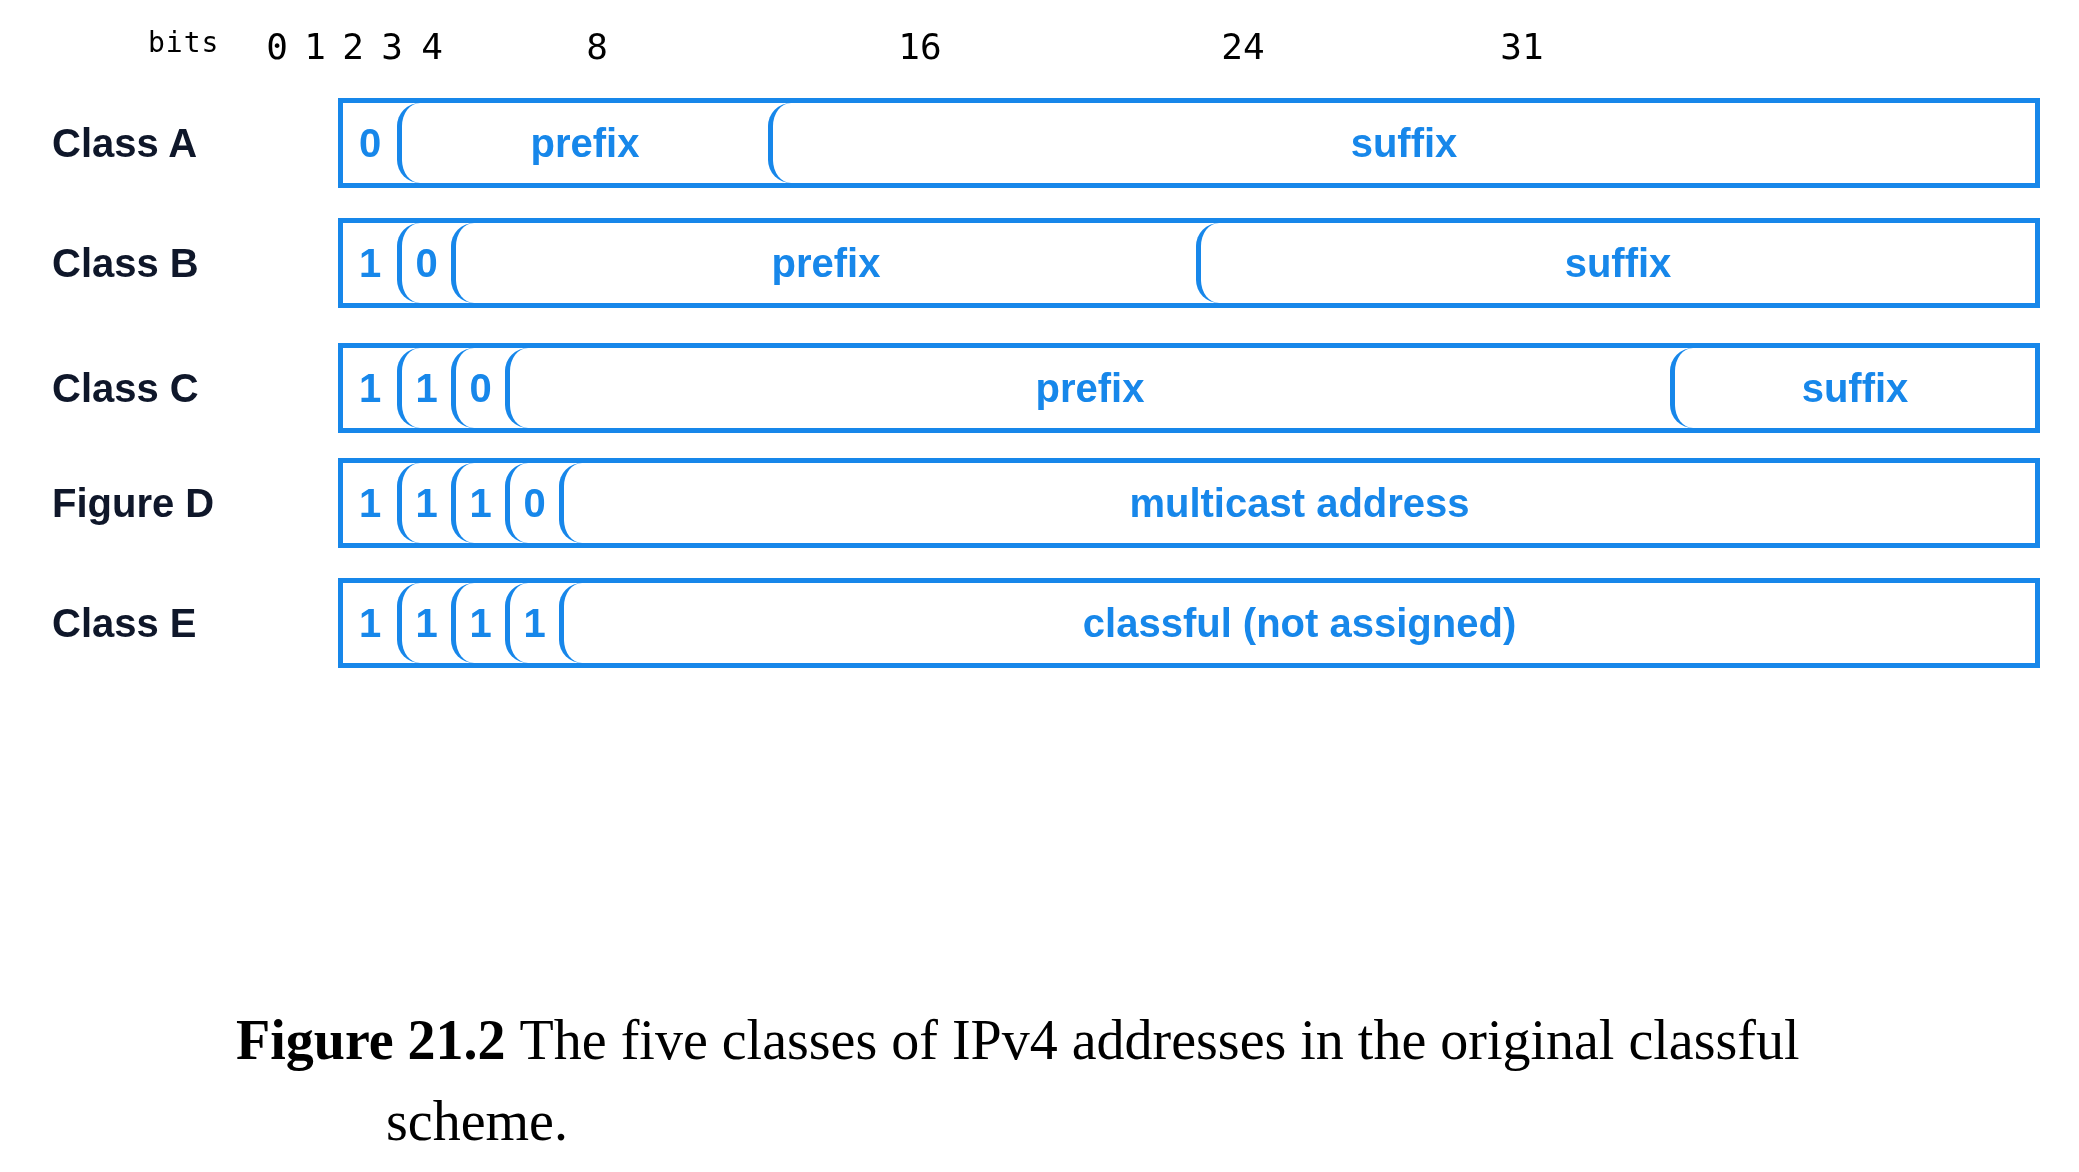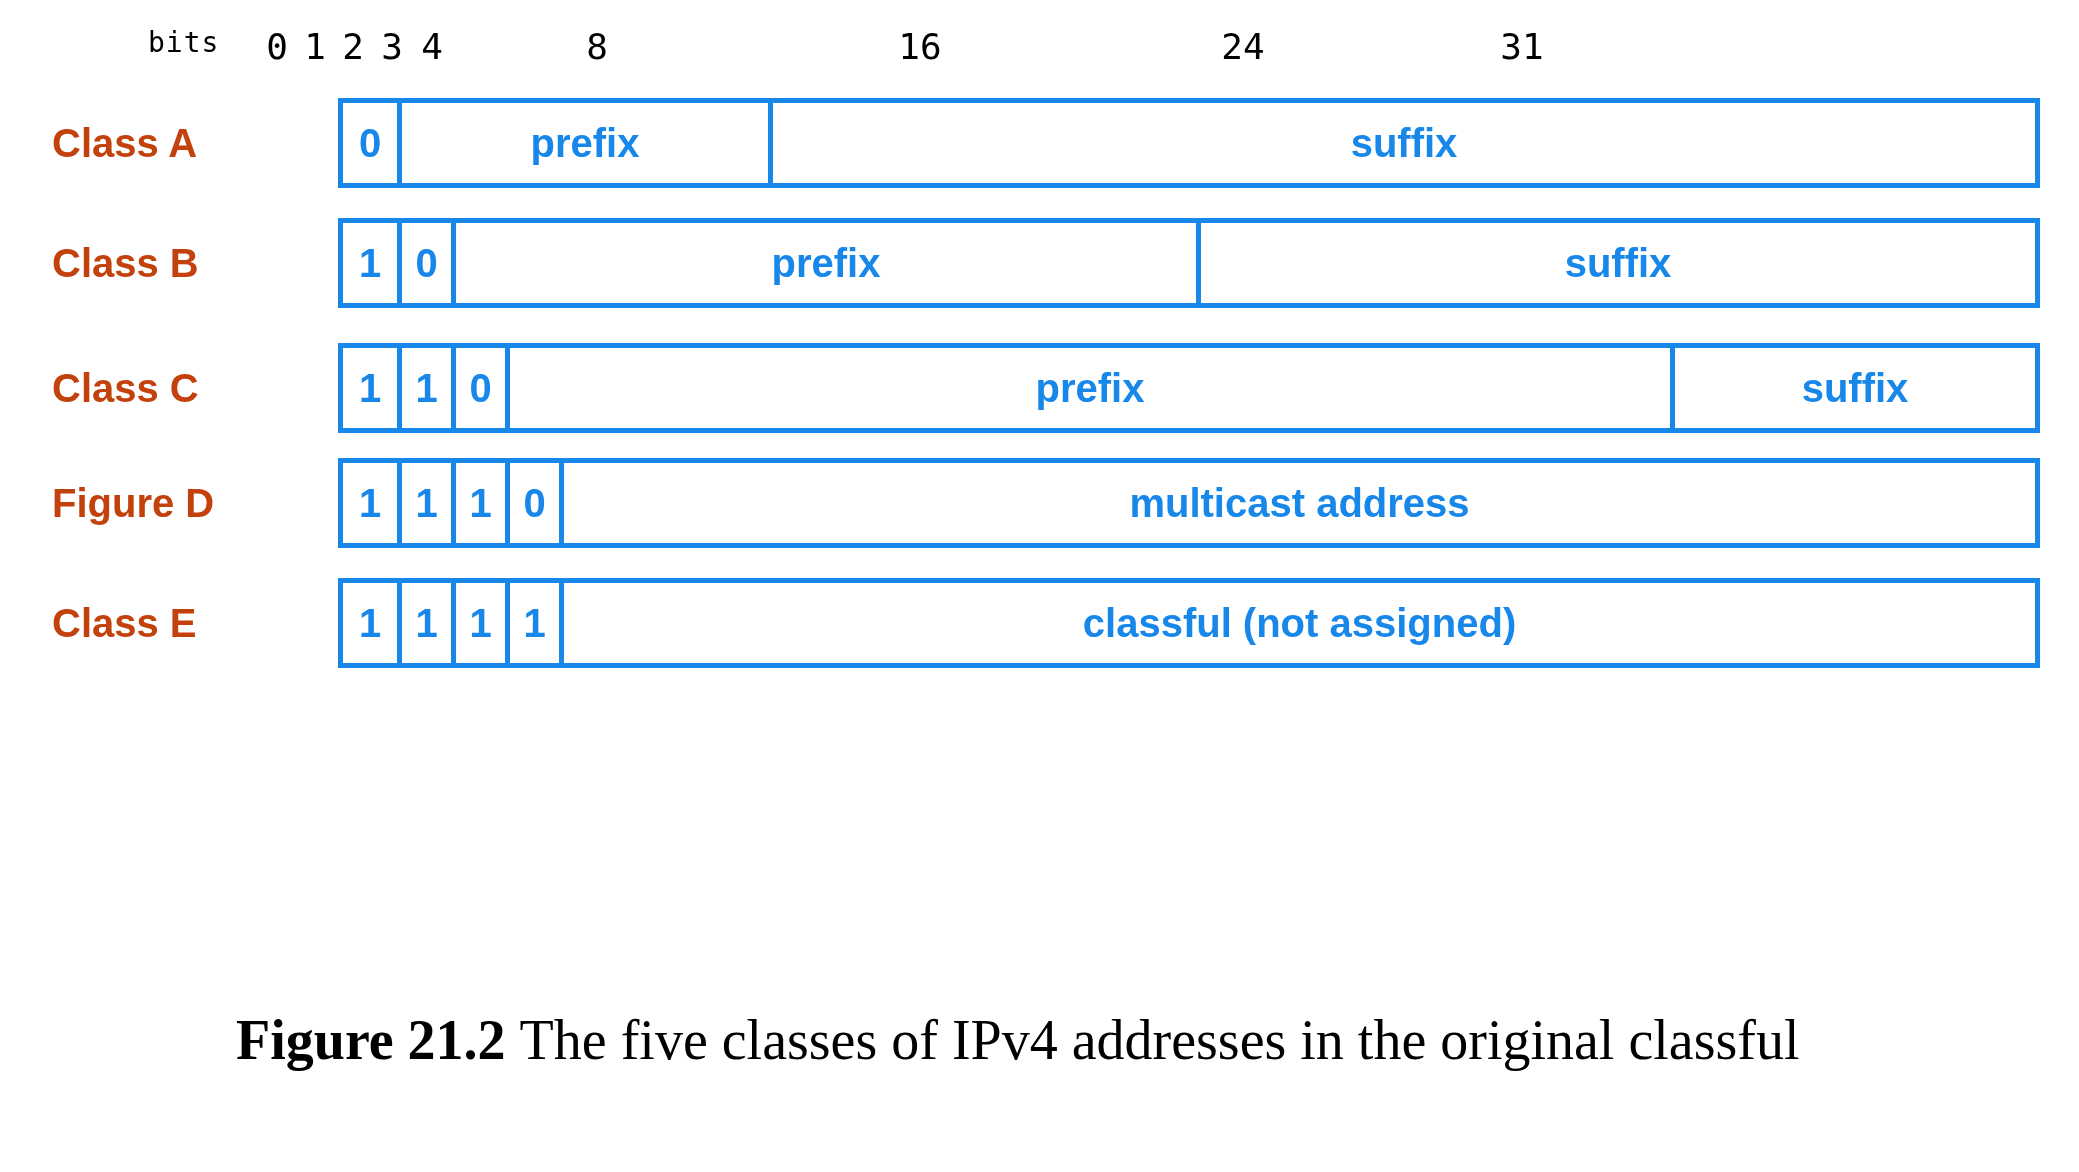--- a/index.html
+++ b/index.html
@@ -56,21 +56,21 @@
     left: 52px;
     top: 0;
     width: 270px;
     height: 90px;
     display: flex;
     align-items: center;
     justify-content: flex-start;
     font-family: "Liberation Sans", sans-serif;
     font-size: 40px;
     font-weight: bold;
-    color: #c2410c;
+    color: #0f172a;
     white-space: nowrap;
   }
   .box {
     position: absolute;
     left: 338px;
     top: 0;
     width: 1702px;
     height: 90px;
     box-sizing: border-box;
     border: 5px solid #1787ea;
@@ -86,20 +86,21 @@
     font-family: "Liberation Sans", sans-serif;
     font-size: 40px;
     font-weight: bold;
     color: #1787ea;
     white-space: nowrap;
     overflow: hidden;
     flex: none;
   }
   .cell + .cell {
     border-left: 5px solid #1787ea;
+    border-radius: 23px;
   }
   .cell.grow { flex: 1 1 auto; }
 
   
   #caption {
     position: absolute;
     left: 236px;
     top: 1000px;
     width: 1604px;
     font-family: "Liberation Serif", "DejaVu Serif", serif;
@@ -180,13 +181,14 @@
         <div class="cell" style="width: 54px;">1</div>
         <div class="cell" style="width: 54px;">1</div>
         <div class="cell" style="width: 54px;">1</div>
         <div class="cell grow">classful (not assigned)</div>
       </div>
     </div>
   </div>
 
 <div id="caption">
   <span class="cap-num">Figure 21.2</span><span>The five classes of IPv4 addresses in the original classful</span>
+  <span class="cap-line2">scheme.</span>
 </div>
 
 </body></html>

